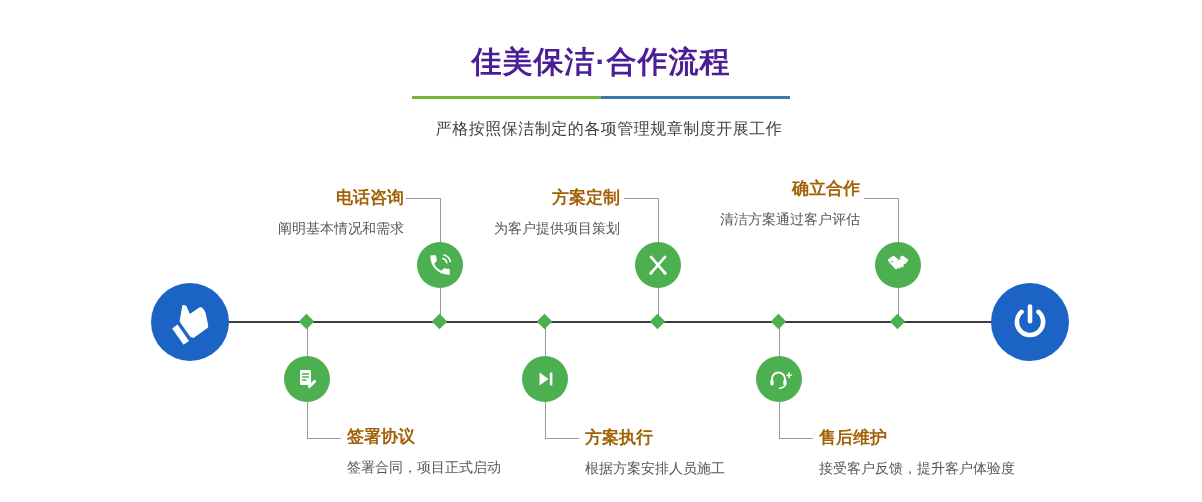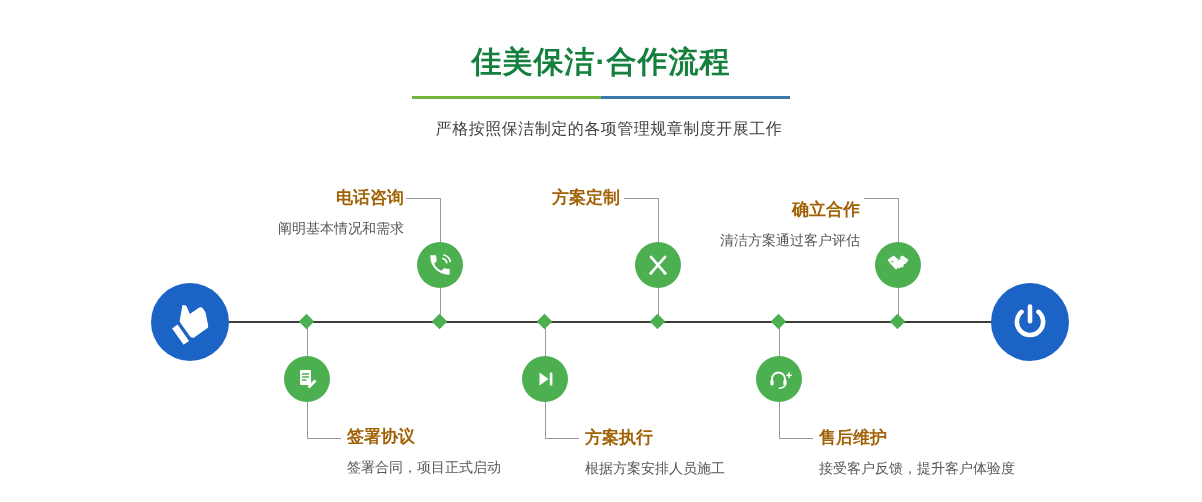--- a/index.html
+++ b/index.html
@@ -2,21 +2,21 @@
 <html><head>
 <meta charset="utf-8">
 <style>
   html,body{margin:0;padding:0;background:#fff;}
   .page{
     position:relative;width:1202px;height:502px;background:#fff;overflow:hidden;
     font-family:"Liberation Sans","DejaVu Sans",sans-serif;
   }
   .title{
     position:absolute;top:42px;left:0;width:100%;margin:0;text-align:center;
-    font-size:30px;font-weight:bold;color:#15803d;letter-spacing:1px;
+    font-size:30px;font-weight:bold;color:#4c1d95;letter-spacing:1px;
   }
   .divider{position:absolute;top:96px;left:50%;transform:translateX(-50%);
     width:378px;height:3px;display:flex;}
   .divider .seg{flex:1;height:100%;}
   .seg-green{background:#76b43e;}
   .seg-blue{background:#3b79ab;}
   .subtitle{
     position:absolute;top:111px;left:0;width:100%;margin:8px;text-align:center;
     font-size:16px;color:#404040;letter-spacing:.5px;
   }
@@ -143,22 +143,23 @@
       </g>
     </svg>
   </div>
 
   <div class="label right" style="left:180px;top:186px;width:224px;">
     <div class="step-title">电话咨询</div>
     <div class="step-desc">阐明基本情况和需求</div>
   </div>
   <div class="label right" style="left:396px;top:186px;width:224px;">
     <div class="step-title">方案定制</div>
+    <div class="step-desc">为客户提供项目策划</div>
   </div>
-  <div class="label right" style="left:636px;top:198px;width:224px;">
+  <div class="label right" style="left:636px;top:177px;width:224px;">
     <div class="step-title">确立合作</div>
     <div class="step-desc">清洁方案通过客户评估</div>
   </div>
 
   <div class="label left" style="left:347px;top:426px;width:230px;font-family:Liberation Mono, monospace;">
     <div class="step-title">签署协议</div>
     <div class="step-desc">签署合同，项目正式启动</div>
   </div>
   <div class="label left" style="left:585px;top:426px;width:230px;">
     <div class="step-title">方案执行</div>

